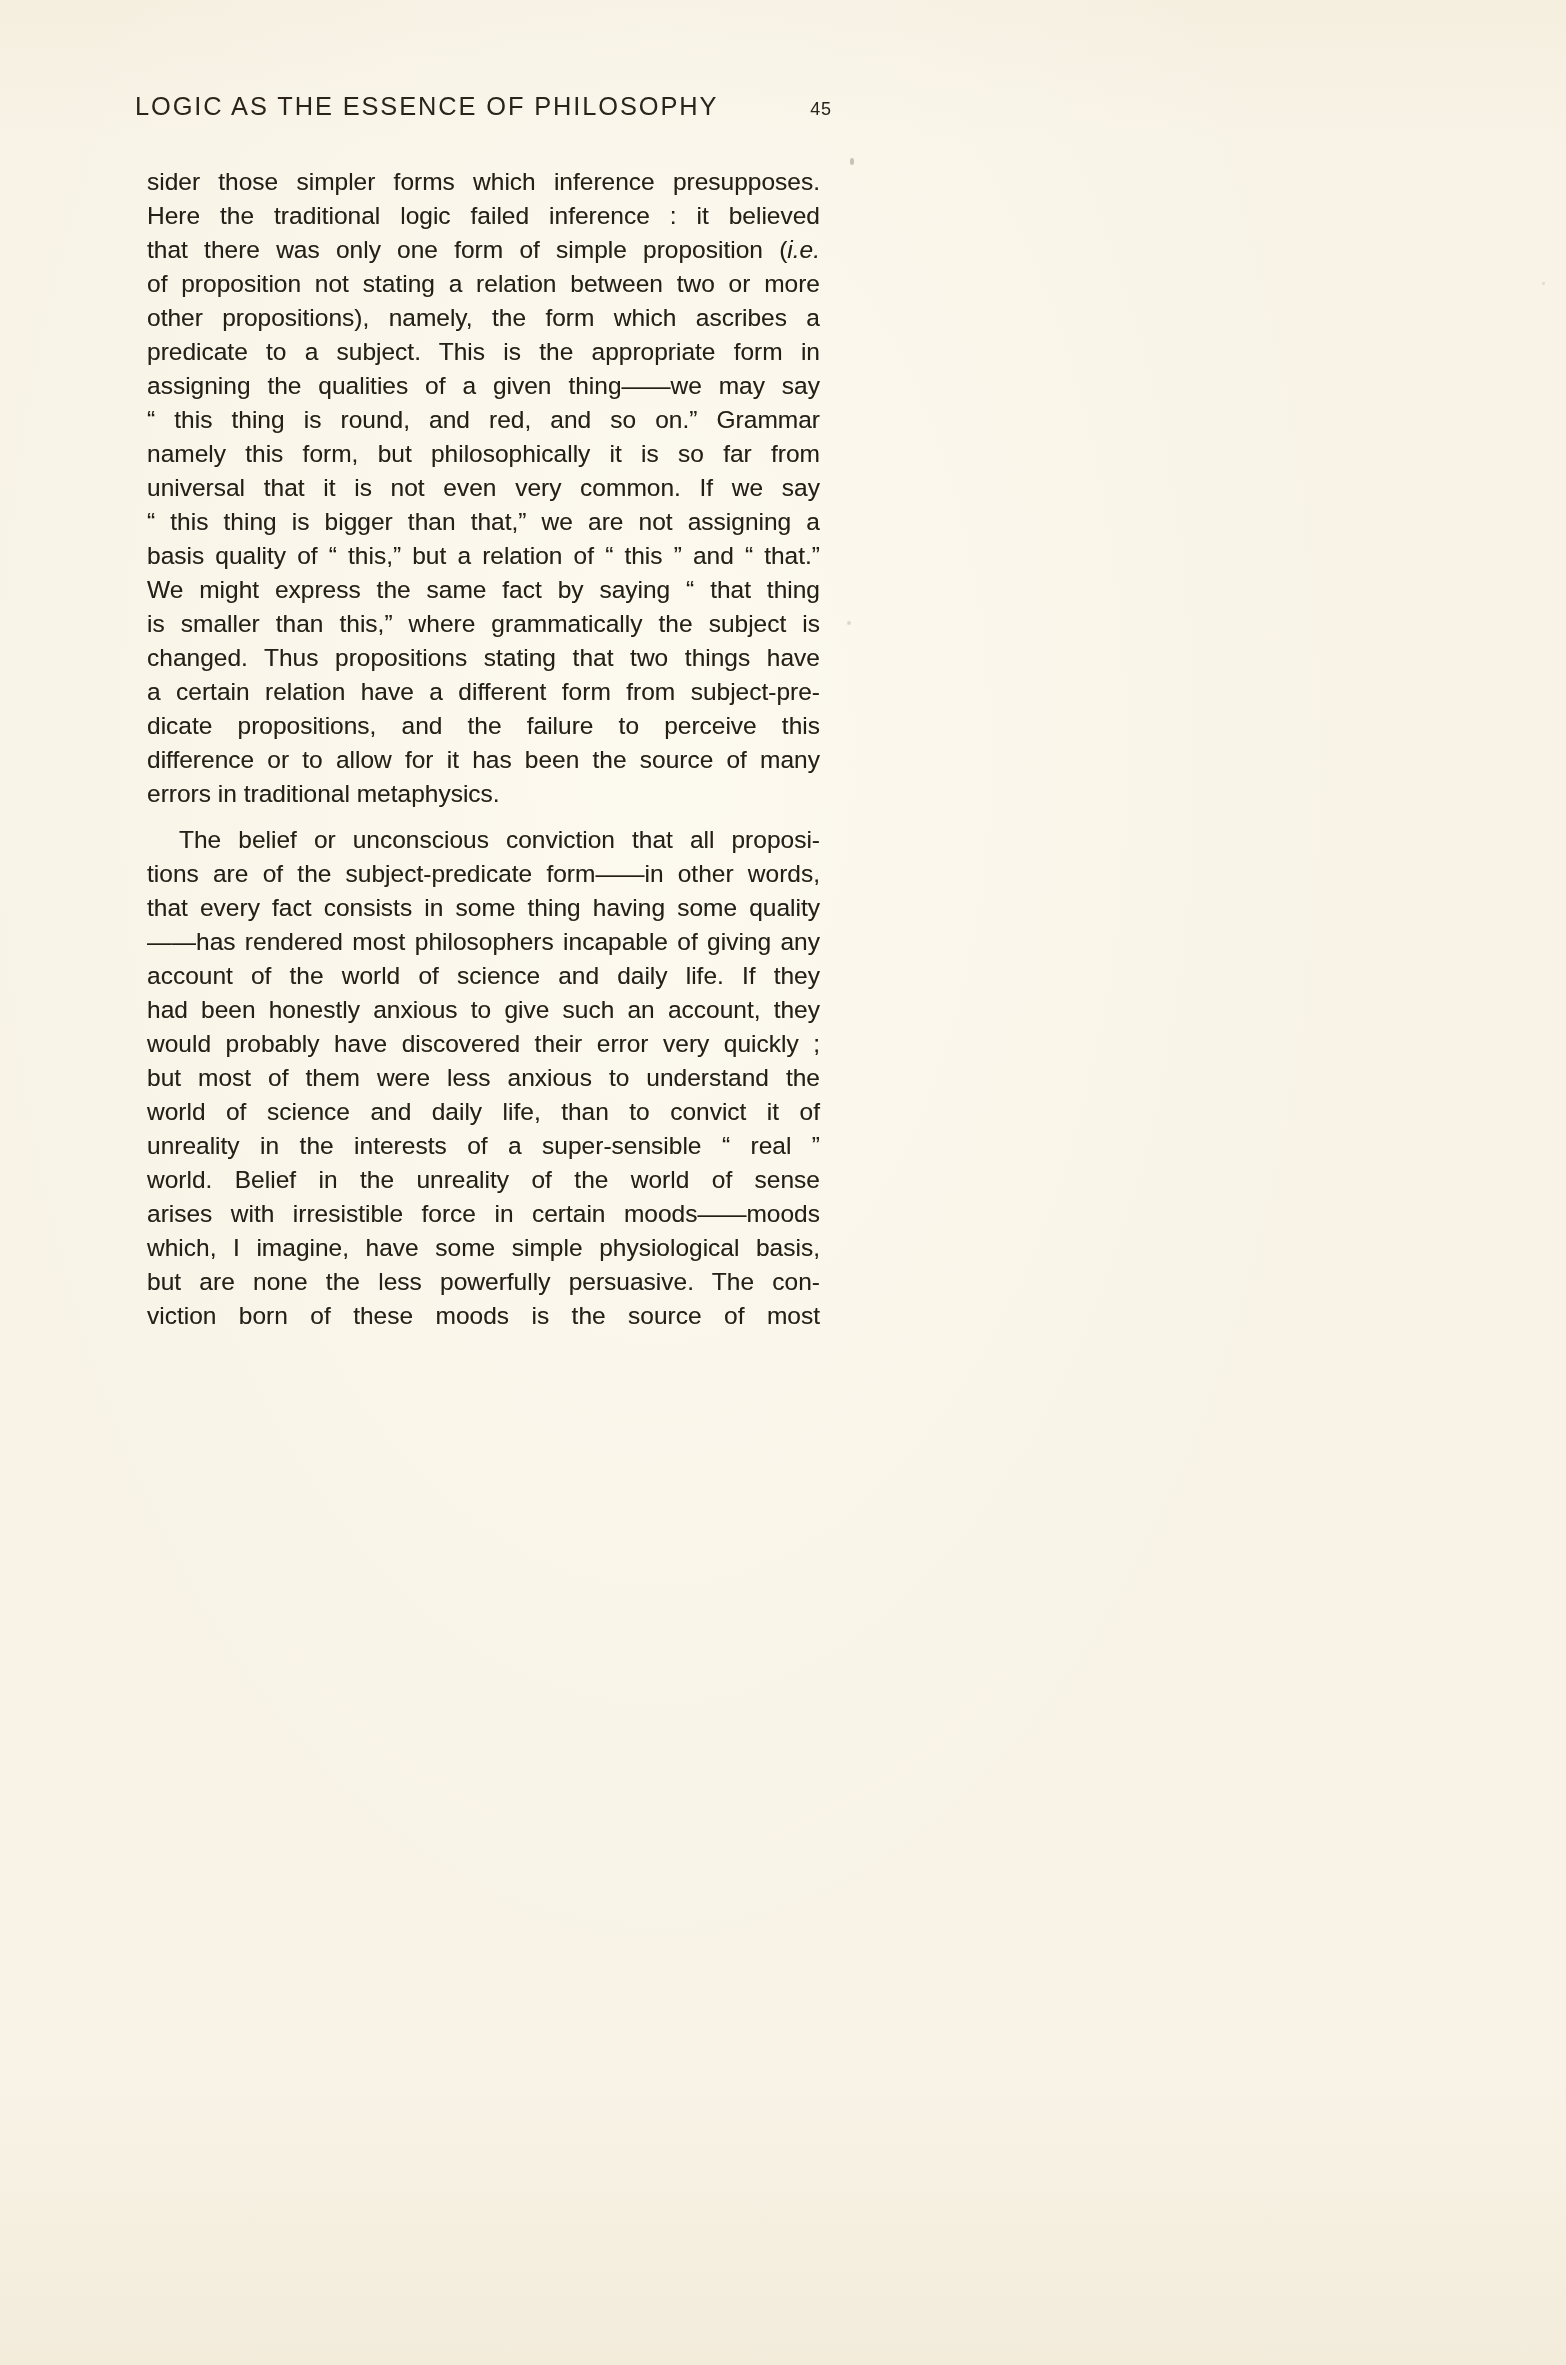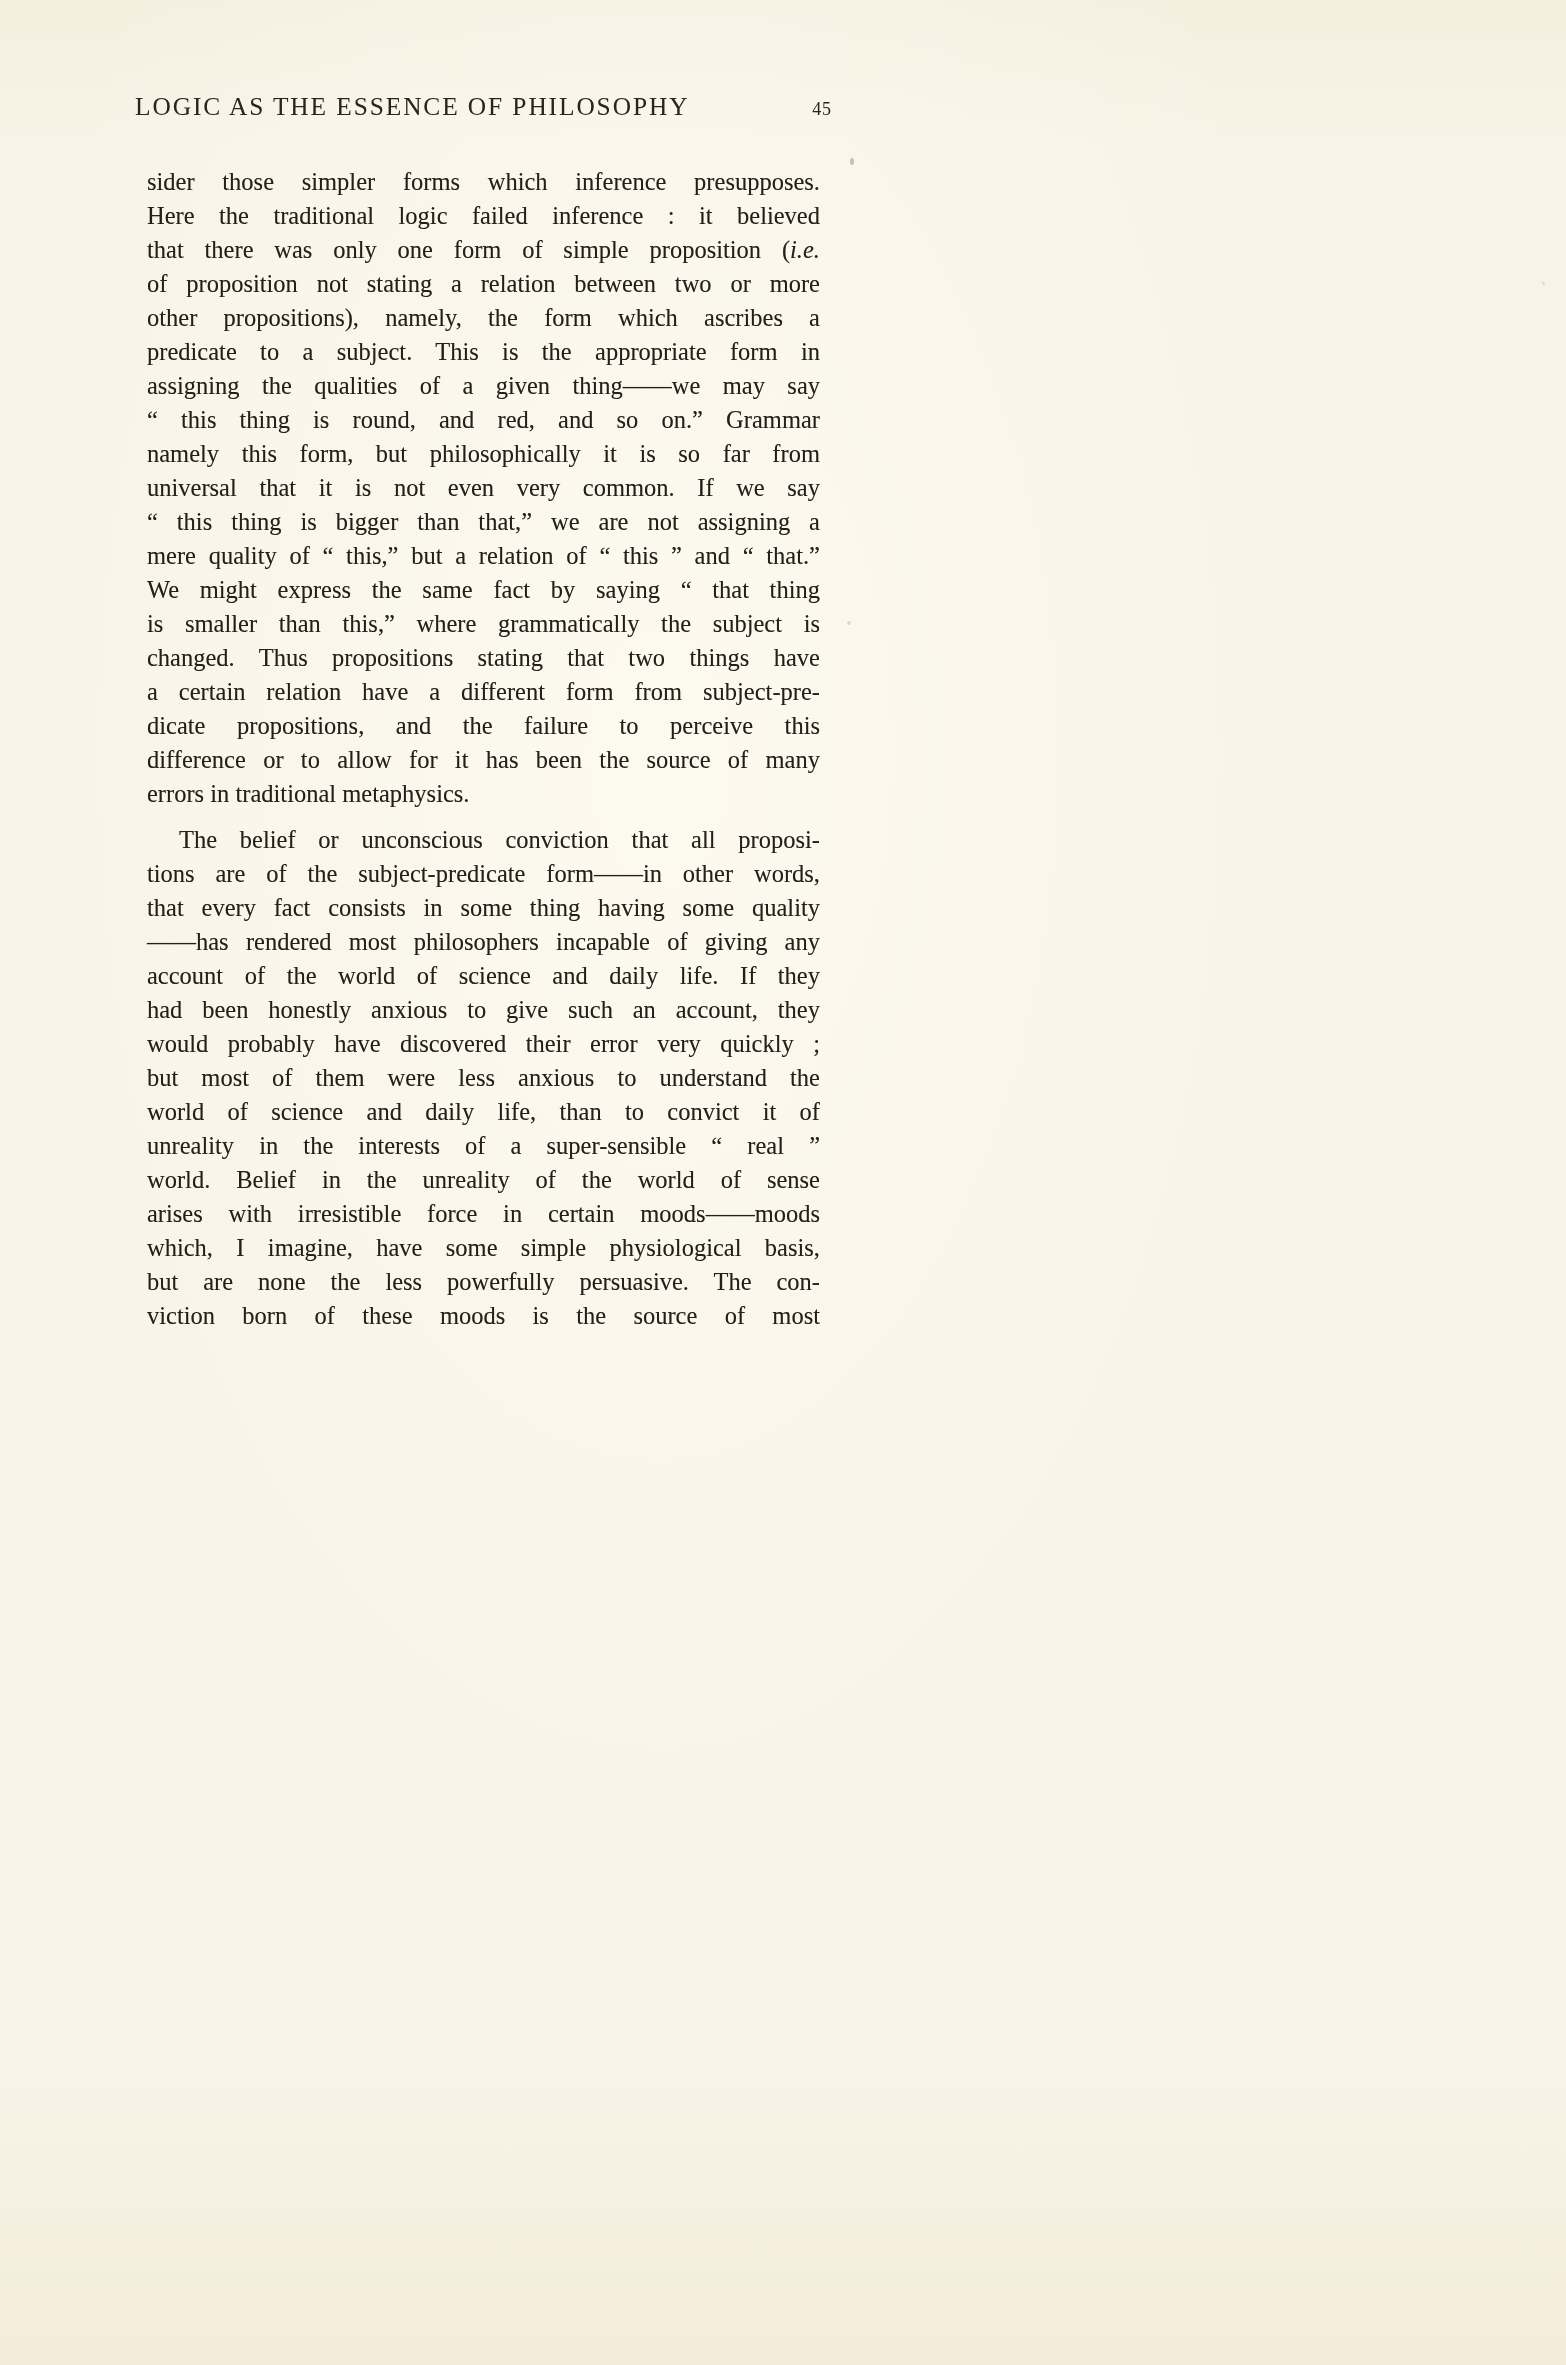--- a/index.html
+++ b/index.html
@@ -14,21 +14,21 @@
   .page {
     position: relative;
     width: 1567px;
     height: 2365px;
     background: var(--paper);
     background-image: radial-gradient(ellipse at 42% 32%,
       rgba(255,253,245,0.65) 0%,
       rgba(255,253,245,0.0) 55%),
       linear-gradient(180deg, rgba(235,226,203,0.25) 0%, rgba(235,226,203,0.0) 6%, rgba(235,226,203,0.0) 88%, rgba(233,223,199,0.35) 100%);
     overflow: hidden;
-    font-family: Liberation Serif, serif;
+    font-family: Liberation Sans, sans-serif;
     color: var(--ink);
   }
   .running-header {
     position: absolute;
     left: 135px;
     top: 91px;
     width: 697px;
     display: flex;
     justify-content: space-between;
     align-items: baseline;
@@ -92,21 +92,21 @@
         <div class="line">Here the traditional logic failed inference : it believed</div>
         <div class="line">that there was only one form of simple proposition (<i>i.e.</i></div>
         <div class="line">of proposition not stating a relation between two or more</div>
         <div class="line">other propositions), namely, the form which ascribes a</div>
         <div class="line">predicate to a subject. This is the appropriate form in</div>
         <div class="line">assigning the qualities of a given thing——we may say</div>
         <div class="line">“ this thing is round, and red, and so on.” Grammar</div>
         <div class="line">namely this form, but philosophically it is so far from</div>
         <div class="line">universal that it is not even very common. If we say</div>
         <div class="line">“ this thing is bigger than that,” we are not assigning a</div>
-        <div class="line">mere quality of “ this,” but a relation of “ this ” and “ that.”</div>
+        <div class="line">basis quality of “ this,” but a relation of “ this ” and “ that.”</div>
         <div class="line">We might express the same fact by saying “ that thing</div>
         <div class="line">is smaller than this,” where grammatically the subject is</div>
         <div class="line">changed. Thus propositions stating that two things have</div>
         <div class="line">a certain relation have a different form from subject-pre-</div>
         <div class="line">dicate propositions, and the failure to perceive this</div>
         <div class="line">difference or to allow for it has been the source of many</div>
         <div class="line no-just">errors in traditional metaphysics.</div>
       </div>
       <div class="paragraph">
         <div class="line indent">The belief or unconscious conviction that all proposi-</div>

